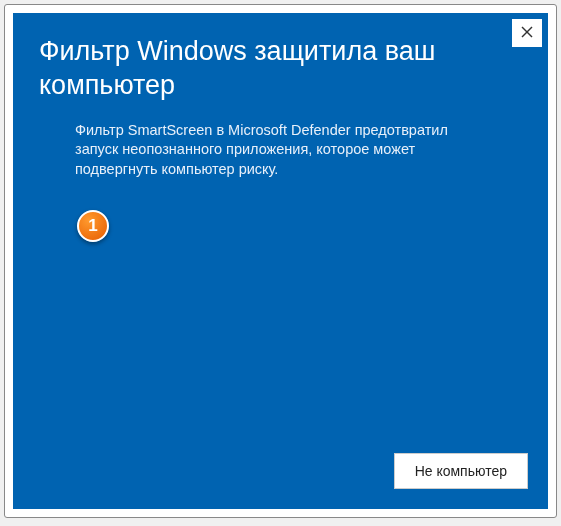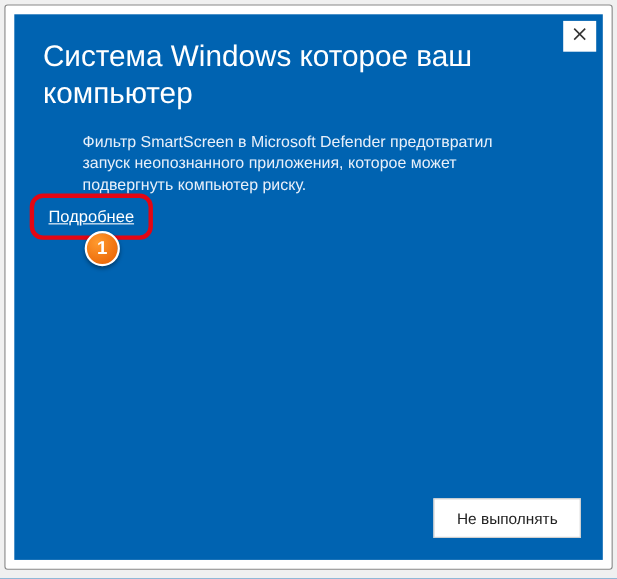--- a/index.html
+++ b/index.html
@@ -112,30 +112,27 @@
 
     <div class="close">
       <span>
         <svg viewBox="0 0 12 12">
             <line x1="1" y1="1" x2="11" y2="11" stroke="#333" stroke-width="1.4"></line>
             <line x1="11" y1="1" x2="1" y2="11" stroke="#333" stroke-width="1.4"></line>
           </svg>
       </span>
     </div>
 
-    <h1 class="title">Система Windows которое ваш компьютер</h1>
+    <h1 class="title">Фильтр Windows защитила ваш компьютер</h1>
 
     <p class="desc">Фильтр SmartScreen в Microsoft Defender предотвратил запуск неопознанного приложения, которое может подвергнуть компьютер риску.</p>
 
-    <div class="link-wrap">
-      <a class="link">Подробнее</a>
-    </div>
 
     <div class="badge">
       <span>1</span>
     </div>
 
     <div class="footer">
-      <button class="btn">Не выполнять</button>
+      <button class="btn">Не компьютер</button>
     </div>
 
   </div>
 </div>
 
 </body></html>

